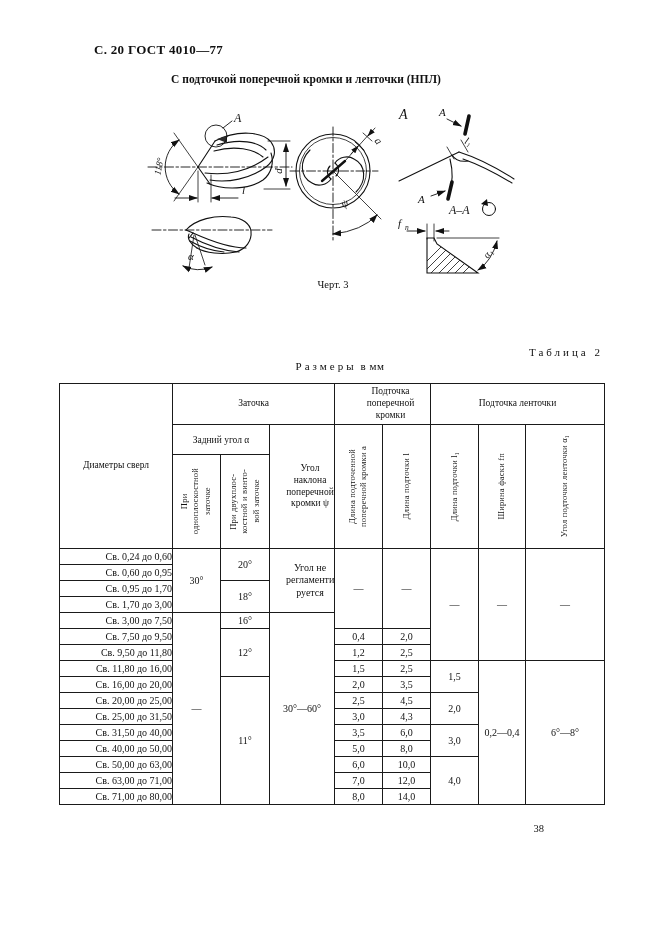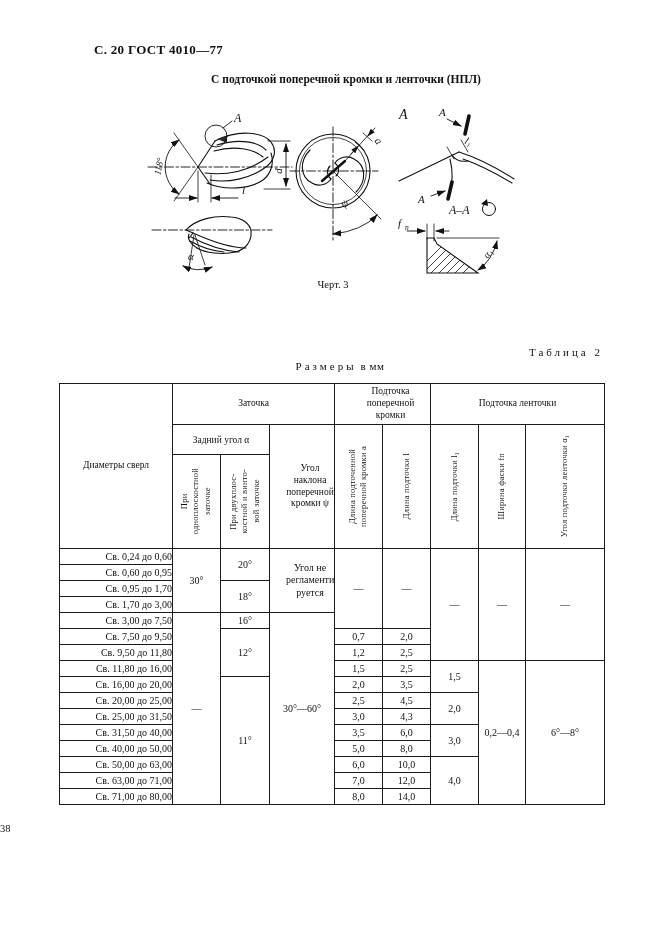--- a/index.html
+++ b/index.html
@@ -1,26 +1,26 @@
 <!DOCTYPE html>
 <html><head>
 <meta charset="utf-8">
 <style>
   html,body{margin:0;padding:0;}
   body{width:661px;height:936px;background:#ffffff;position:relative;
        font-family:"Liberation Serif","DejaVu Serif",serif;color:#111;}
   .abs{position:absolute;}
   .doc-header{left:65px;top:42px;font-size:13px;font-weight:bold;letter-spacing:.3px;margin-left:29px;}
-  .doc-title{left:0;top:73px;width:612px;text-align:center;font-size:11.5px;font-weight:bold;padding-left:40px;}
+  .doc-title{left:0;top:73px;width:612px;text-align:center;font-size:11.5px;font-weight:bold;}
   .fig-caption{left:0;top:279px;width:666px;text-align:center;font-size:10.5px;}
   .table-label{top:346px;right:58px;font-size:11px;letter-spacing:3px;}
   .size-note{left:20px;top:360px;width:640px;text-align:center;font-size:11px;}
   .size-note .sp1{letter-spacing:3px;}
   .size-note .sp2{letter-spacing:.5px;margin-left:4px;}
-  .page-number{left:0;top:823px;width:544px;text-align:left;font-size:10.5px;}
+  .page-number{left:0;top:823px;width:544px;text-align:right;font-size:10.5px;}
 
   
   .tbl-wrap{left:59px;top:383px;}
   table{border-collapse:collapse;table-layout:fixed;width:546px;border:1.5px solid #1a1a1a;}
   th,td{border:1px solid #1a1a1a;padding:0;font-weight:normal;overflow:hidden;}
   tr.h1 th{height:40px;font-size:9.5px;line-height:1.25;}
   tr.h2 th{height:29px;font-size:9.5px;}
   tr.h3 th{height:93px;}
   .pre{white-space:pre-line;padding-left:16px;}
   .vcell{display:flex;align-items:center;justify-content:center;height:120px;}
@@ -273,21 +273,21 @@
         </tr>
   <tr>
     <td class="diam">Св. 3,00 до 7,50</td>
     <td rowspan="12" class="mid">—</td>
     <td>16°</td>
     <td rowspan="12" class="mid">30°—60°</td>
   </tr>
   <tr>
     <td class="diam">Св. 7,50 до 9,50</td>
     <td rowspan="3" class="mid">12°</td>
-    <td>0,7</td>
+    <td>0,4</td>
     <td>2,0</td>
   </tr>
   <tr>
     <td class="diam">Св. 9,50 до 11,80</td>
     <td>1,2</td>
     <td>2,5</td>
   </tr>
   <tr>
     <td class="diam">Св. 11,80 до 16,00</td>
     <td>1,5</td>

